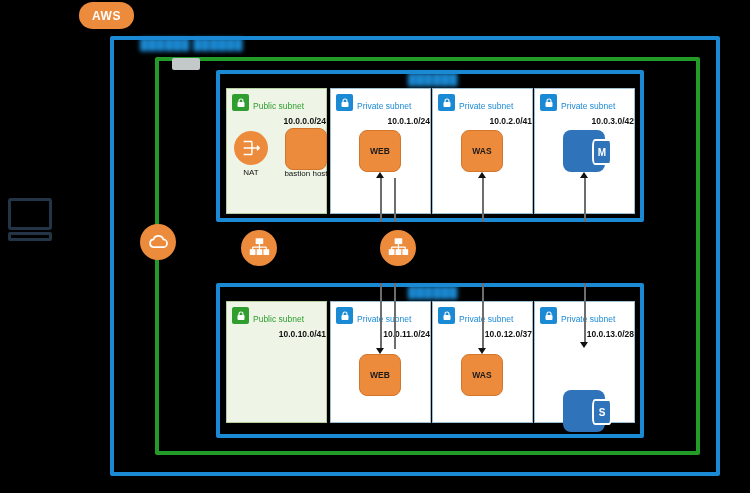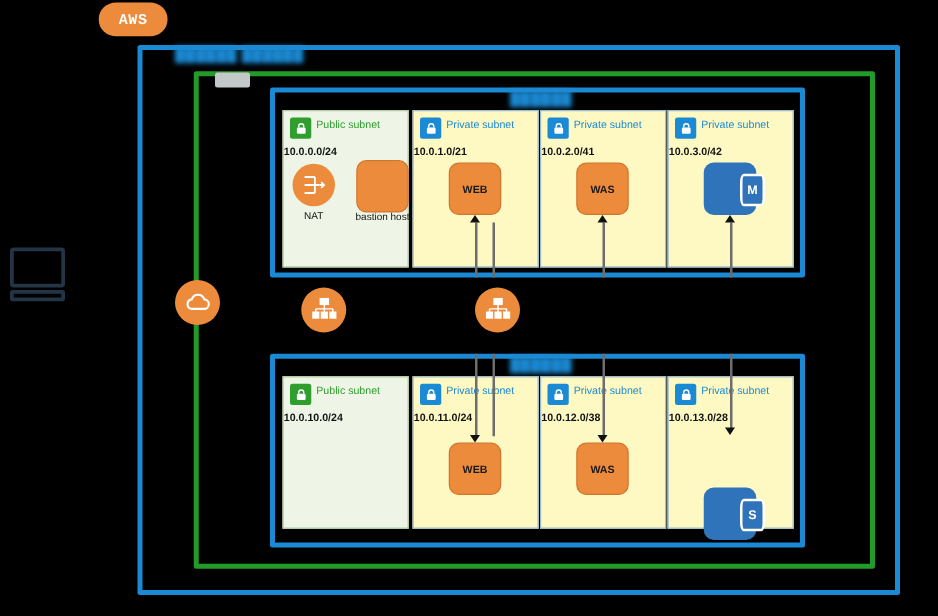--- a/index.html
+++ b/index.html
@@ -17,32 +17,32 @@
   .az-a{left:216px;top:70px;width:428px;height:152px;}
   .az-b{left:216px;top:283px;width:428px;height:155px;}
 
   
   .blur-label{position:absolute;color:#1b8ad4;font-weight:bold;font-size:11px;
               filter:blur(2.2px);white-space:nowrap;letter-spacing:.5px;}
   .redact-chip{position:absolute;background:#c3c9c9;border-radius:2px;}
 
   
   .subnet{position:absolute;top:88px;height:126px;width:101px;
-          background:#fef9c3;border:1px solid #9dbdd0;box-sizing:border-box;}
+          background:#ffffff;border:1px solid #9dbdd0;box-sizing:border-box;}
   .subnet.lower{top:301px;height:122px;}
   .subnet.pub{background:#eef5e6;border-color:#b4ceA0;}
   .sn1{left:226px;} .sn2{left:330px;} .sn3{left:432px;} .sn4{left:534px;}
 
-  .sn-head{display:flex;align-items:flex-start;gap:4px;padding:5px 4px 0 5px;}
+  .sn-head{display:flex;align-items:flex-end;gap:4px;padding:5px 4px 0 5px;}
   .lockico{width:17px;height:17px;border-radius:2px;background:#1b8ad4;
            display:flex;align-items:center;justify-content:center;flex:0 0 auto;}
   .lockico.green{background:#2f9e2f;}
   .sn-name{font-size:8.5px;color:#1b8ad4;}
   .sn-name.green{color:#2f9e2f;}
-  .sn-cidr{text-align:left;font-size:8.5px;color:#111;margin-top:5px;font-weight:600;}
+  .sn-cidr{text-align:right;font-size:8.5px;color:#111;margin-top:5px;font-weight:600;}
 
   
   .node{position:absolute;}
   .ec2{width:42px;height:42px;border-radius:8px;background:#ed8b3c;
        border:1px solid #d2762c;display:flex;align-items:center;justify-content:center;
        font-size:8.5px;font-weight:bold;color:#1a1a1a;box-sizing:border-box;}
   .circ{width:34px;height:34px;border-radius:50%;background:#ed8b3c;
         display:flex;align-items:center;justify-content:center;}
   .node-cap{position:absolute;font-size:8px;color:#111;white-space:nowrap;text-align:center;}
 
@@ -64,21 +64,21 @@
   
   .client{position:absolute;left:8px;top:198px;width:46px;height:44px;}
   .scr{width:44px;height:32px;border:3px solid #243447;border-radius:3px;background:#000;
        box-sizing:border-box;}
   .base{width:44px;height:9px;margin-top:2px;border:3px solid #243447;border-radius:2px;
         background:#000;box-sizing:border-box;}
 
   
   .awsbadge{position:absolute;left:79px;top:2px;width:55px;height:27px;background:#ed8b3c;
             border-radius:14px/13px;display:flex;align-items:center;justify-content:center;
-            color:#fff;font-size:12px;font-weight:bold;letter-spacing:.5px;font-family:Liberation Mono, monospace;}
+            color:#fff;font-size:12px;font-weight:bold;letter-spacing:.5px;}
 </style>
 </head>
 <body>
 
 <div class="stage">
 
   <div class="awsbadge">
     <span>AWS</span>
   </div>
 
@@ -113,21 +113,21 @@
   <div class="subnet sn2">
     <div class="sn-head">
       <span class="lockico">
         <svg width="10" height="10" viewBox="0 0 10 10">
             <rect x="1.5" y="4" width="7" height="5" rx="1" fill="#fff"></rect>
             <path d="M3 4V3a2 2 0 0 1 4 0v1" stroke="#fff" stroke-width="1.1" fill="none"></path>
           </svg>
       </span>
       <span class="sn-name">Private subnet</span>
     </div>
-    <div class="sn-cidr">10.0.1.0/21</div>
+    <div class="sn-cidr">10.0.1.0/24</div>
   </div>
 
   <div class="subnet sn3">
     <div class="sn-head">
       <span class="lockico">
         <svg width="10" height="10" viewBox="0 0 10 10">
             <rect x="1.5" y="4" width="7" height="5" rx="1" fill="#fff"></rect>
             <path d="M3 4V3a2 2 0 0 1 4 0v1" stroke="#fff" stroke-width="1.1" fill="none"></path>
           </svg>
       </span>
@@ -182,21 +182,21 @@
   <div class="subnet pub lower sn1">
     <div class="sn-head">
       <span class="lockico green">
         <svg width="10" height="10" viewBox="0 0 10 10">
             <rect x="1.5" y="4" width="7" height="5" rx="1" fill="#fff"></rect>
             <path d="M3 4V3a2 2 0 0 1 4 0v1" stroke="#fff" stroke-width="1.1" fill="none"></path>
           </svg>
       </span>
       <span class="sn-name green">Public subnet</span>
     </div>
-    <div class="sn-cidr">10.0.10.0/24</div>
+    <div class="sn-cidr">10.0.10.0/41</div>
   </div>
 
   <div class="subnet lower sn2">
     <div class="sn-head">
       <span class="lockico">
         <svg width="10" height="10" viewBox="0 0 10 10">
             <rect x="1.5" y="4" width="7" height="5" rx="1" fill="#fff"></rect>
             <path d="M3 4V3a2 2 0 0 1 4 0v1" stroke="#fff" stroke-width="1.1" fill="none"></path>
           </svg>
       </span>
@@ -208,21 +208,21 @@
   <div class="subnet lower sn3">
     <div class="sn-head">
       <span class="lockico">
         <svg width="10" height="10" viewBox="0 0 10 10">
             <rect x="1.5" y="4" width="7" height="5" rx="1" fill="#fff"></rect>
             <path d="M3 4V3a2 2 0 0 1 4 0v1" stroke="#fff" stroke-width="1.1" fill="none"></path>
           </svg>
       </span>
       <span class="sn-name">Private subnet</span>
     </div>
-    <div class="sn-cidr">10.0.12.0/38</div>
+    <div class="sn-cidr">10.0.12.0/37</div>
   </div>
 
   <div class="subnet lower sn4">
     <div class="sn-head">
       <span class="lockico">
         <svg width="10" height="10" viewBox="0 0 10 10">
             <rect x="1.5" y="4" width="7" height="5" rx="1" fill="#fff"></rect>
             <path d="M3 4V3a2 2 0 0 1 4 0v1" stroke="#fff" stroke-width="1.1" fill="none"></path>
           </svg>
       </span>

